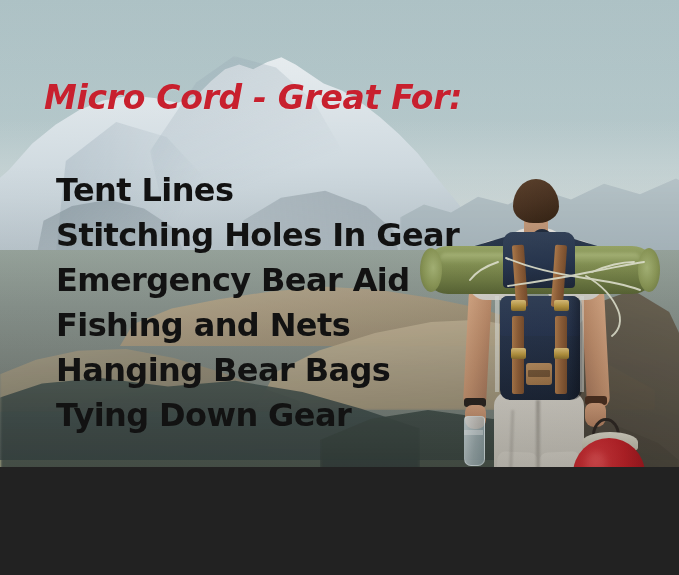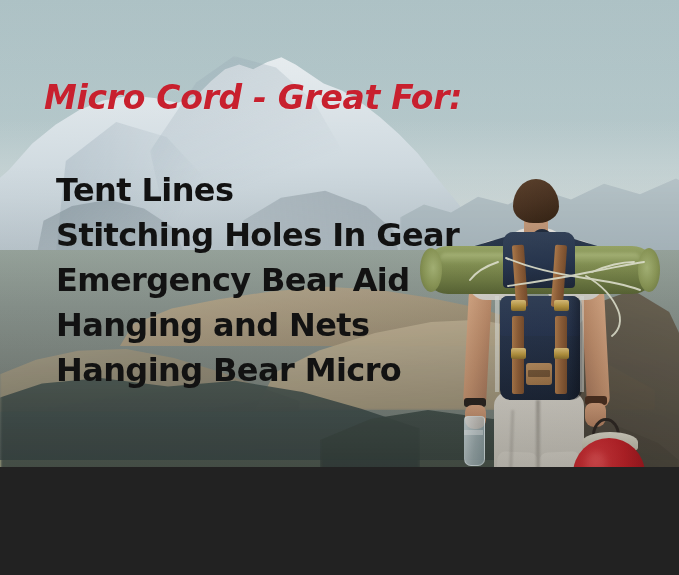--- a/index.html
+++ b/index.html
@@ -669,17 +669,18 @@
 
     <div class="grade"></div>
   </div>
 
   <div class="headline">Micro Cord - Great For:</div>
 
   <ul class="bullet-list">
     <li>Tent Lines</li>
     <li>Stitching Holes In Gear</li>
     <li>Emergency Bear Aid</li>
-    <li>Hanging and Nets</li>
-    <li>Hanging Bear Micro</li>
+    <li>Fishing and Nets</li>
+    <li>Hanging Bear Bags</li>
+    <li>Tying Down Gear</li>
   </ul>
 
 </div>
 
 </body></html>

